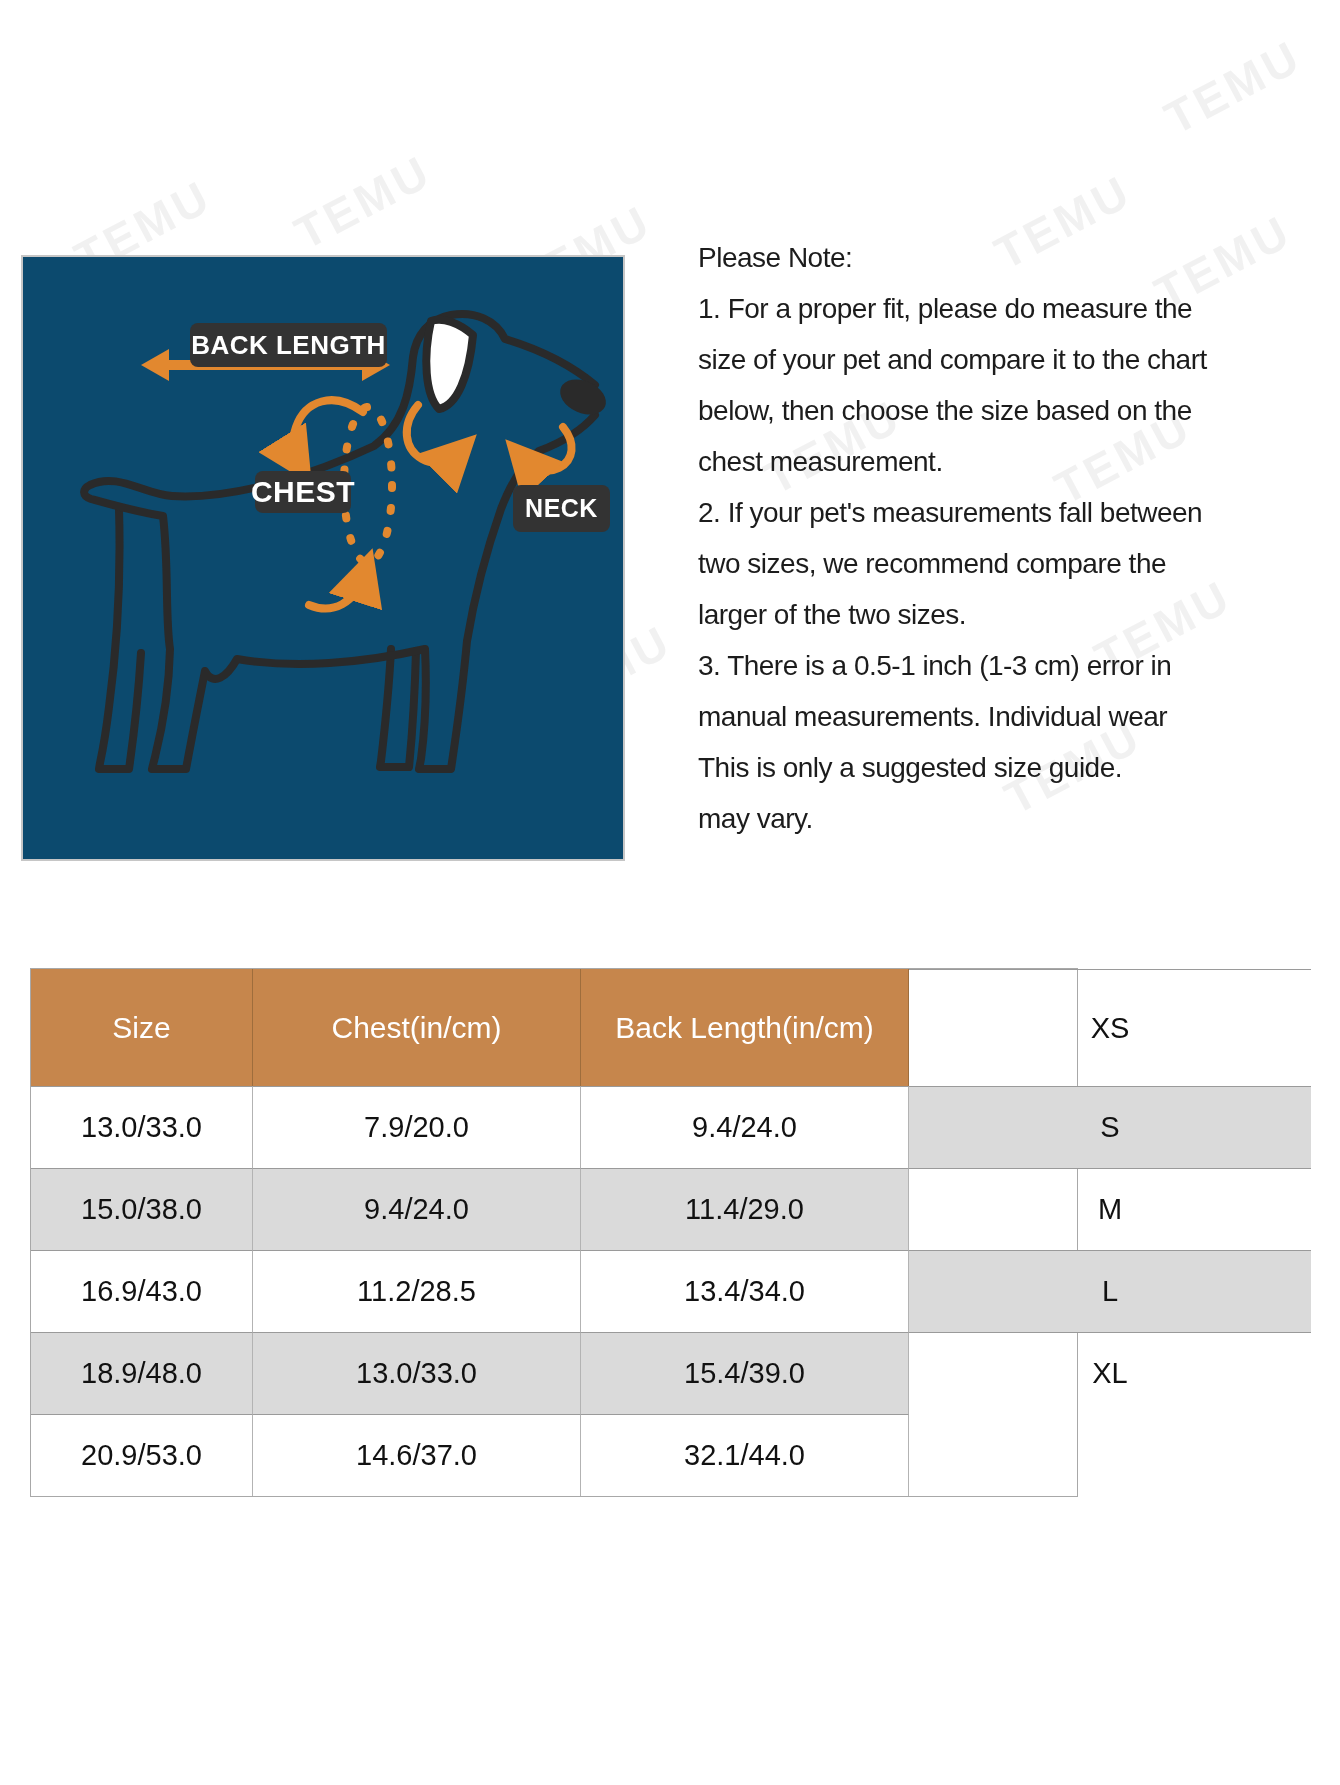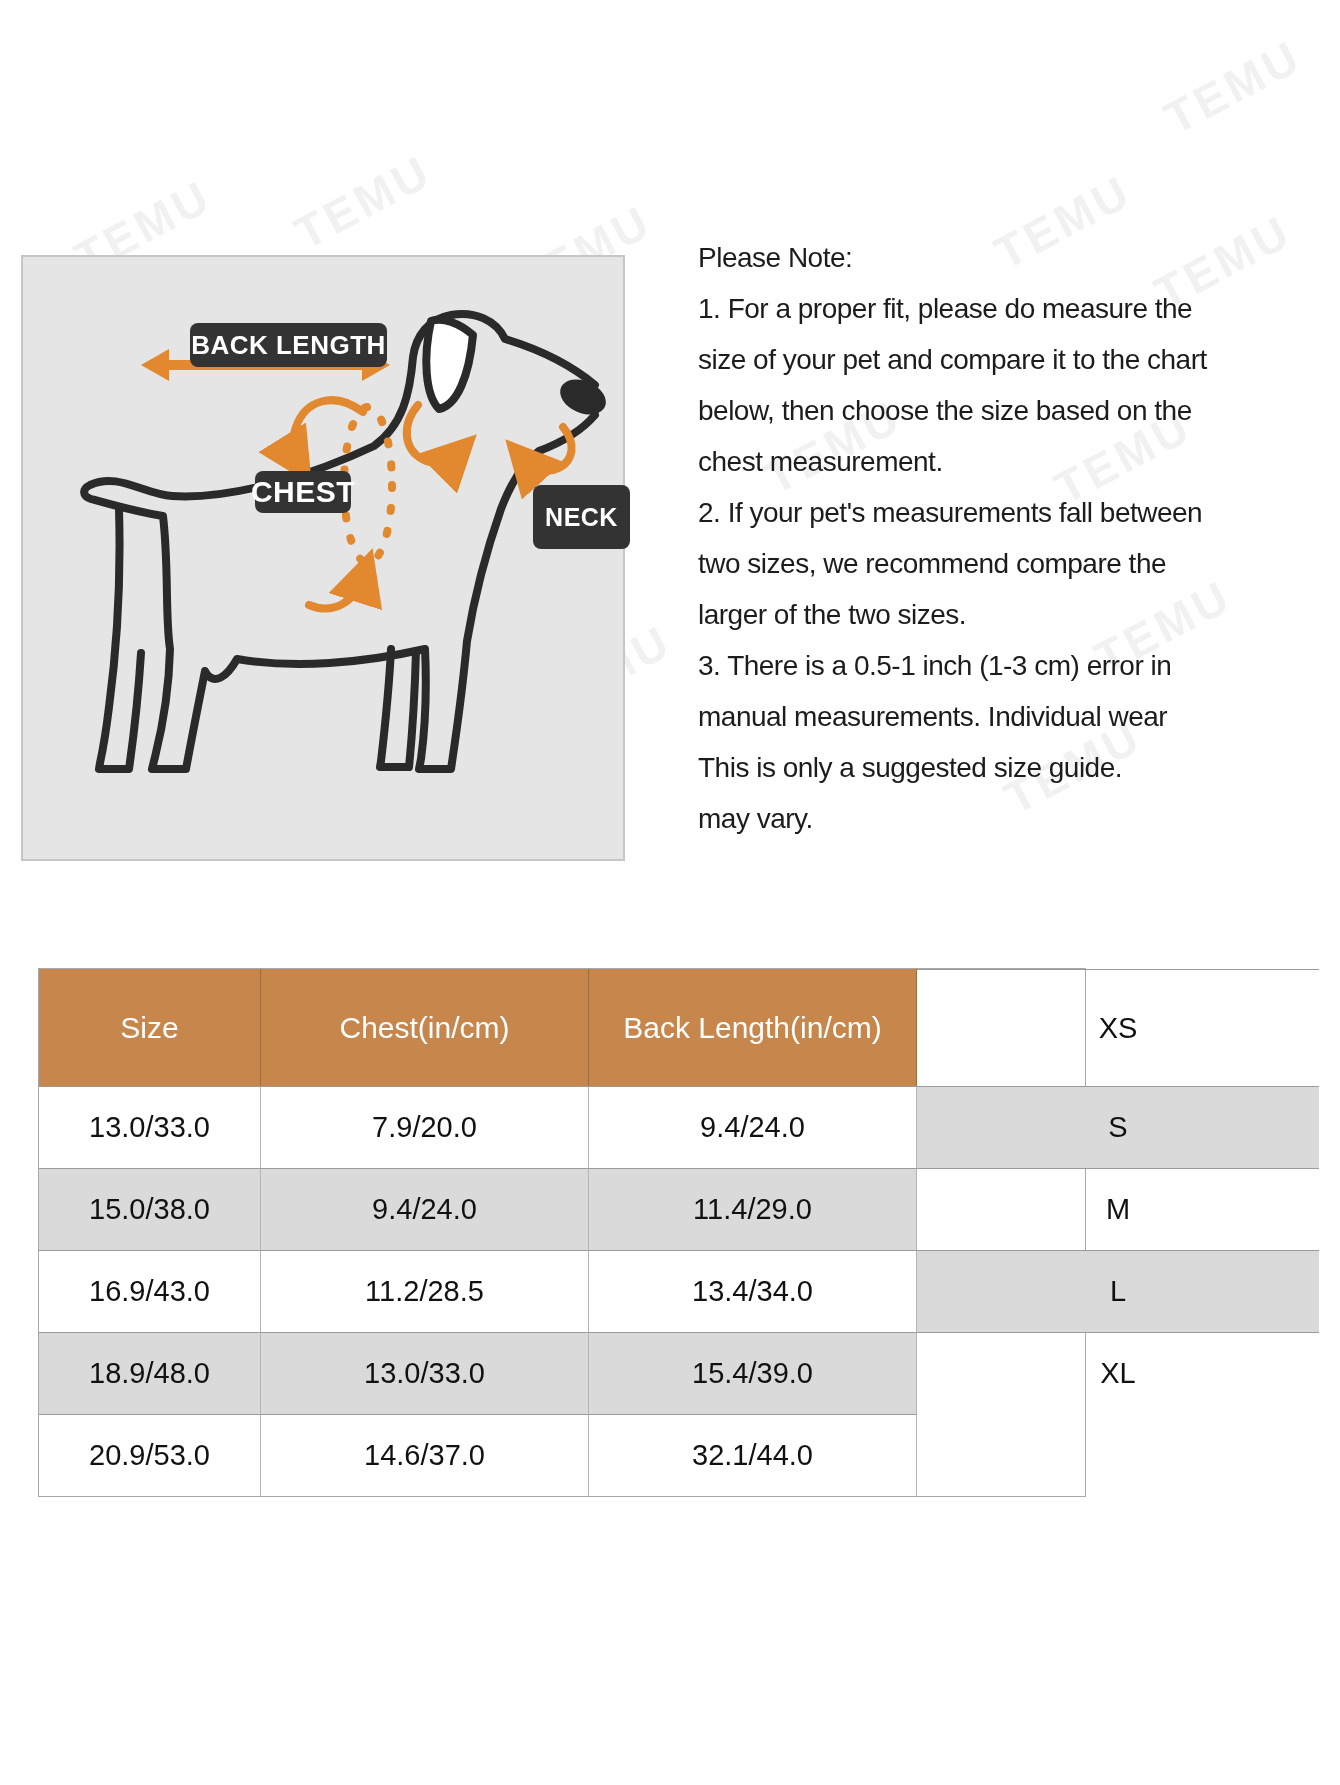--- a/index.html
+++ b/index.html
@@ -6,36 +6,36 @@
   html,body { width:1340px; height:1785px; background:#ffffff;
               font-family:"Liberation Sans", sans-serif; overflow:hidden; position:relative; }
 
   
   .wm-layer { position:absolute; inset:0; pointer-events:none; }
   .wm { position:absolute; font-weight:bold; font-size:46px; letter-spacing:4px;
         color:rgba(150,150,150,0.13); transform:rotate(-28deg); white-space:nowrap; }
 
   
   .diagram-box { position:absolute; left:21px; top:255px; width:604px; height:606px;
-                 border:2px solid #c6c6c6; background:#e5e5e5;padding-left:36px; }
+                 border:2px solid #c6c6c6; background:#0c4a6e;padding-left:36px; }
   .diagram-box svg { position:absolute; left:0; top:0; }
   .diag-label { position:absolute; background:#333333; color:#ffffff; font-weight:bold;
                 border-radius:8px; display:flex; align-items:center; justify-content:center;
                 letter-spacing:0.5px; }
   .lbl-back   { left:167px; top:66px;  width:197px; height:44px; font-size:26px; }
   .lbl-chest  { left:232px; top:214px; width:96px;  height:42px; font-size:30px; }
-  .lbl-neck   { left:490px; top:228px; width:97px;  height:64px; font-size:25px;margin-left:20px; }
+  .lbl-neck   { left:490px; top:228px; width:97px;  height:47px; font-size:25px; }
 
   
   .note { position:absolute; left:660px; top:232px; width:560px;
           font-size:28px; line-height:51px; color:#1c1c1c; letter-spacing:-0.5px; }
   .note-line { white-space:nowrap;margin-left:38px; }
 
   
-  .size-table { position:absolute; left:38px; top:968px; width:1048px;
+  .size-table { position:absolute; left:30px; top:968px; width:1048px;
                 display:grid; grid-template-columns:222px 328px 328px 402px;
                 grid-template-rows:117px repeat(5, 82px);
                 border:1px solid #a8a8a8; background:#ffffff; }
   .cell { display:flex; align-items:center; justify-content:center;
           border-right:1px solid #b3b3b3; }
   .cell:nth-child(4n) { border-right:none; }
   .cell.header { background:#c6864c; color:#ffffff; font-size:30px;
                  border-right-color:#9e6d3c; }
   .cell.body { color:#111111; font-size:29px; border-top:1px solid #9a9a9a; }
   .cell.alt  { background:#dadada; }

